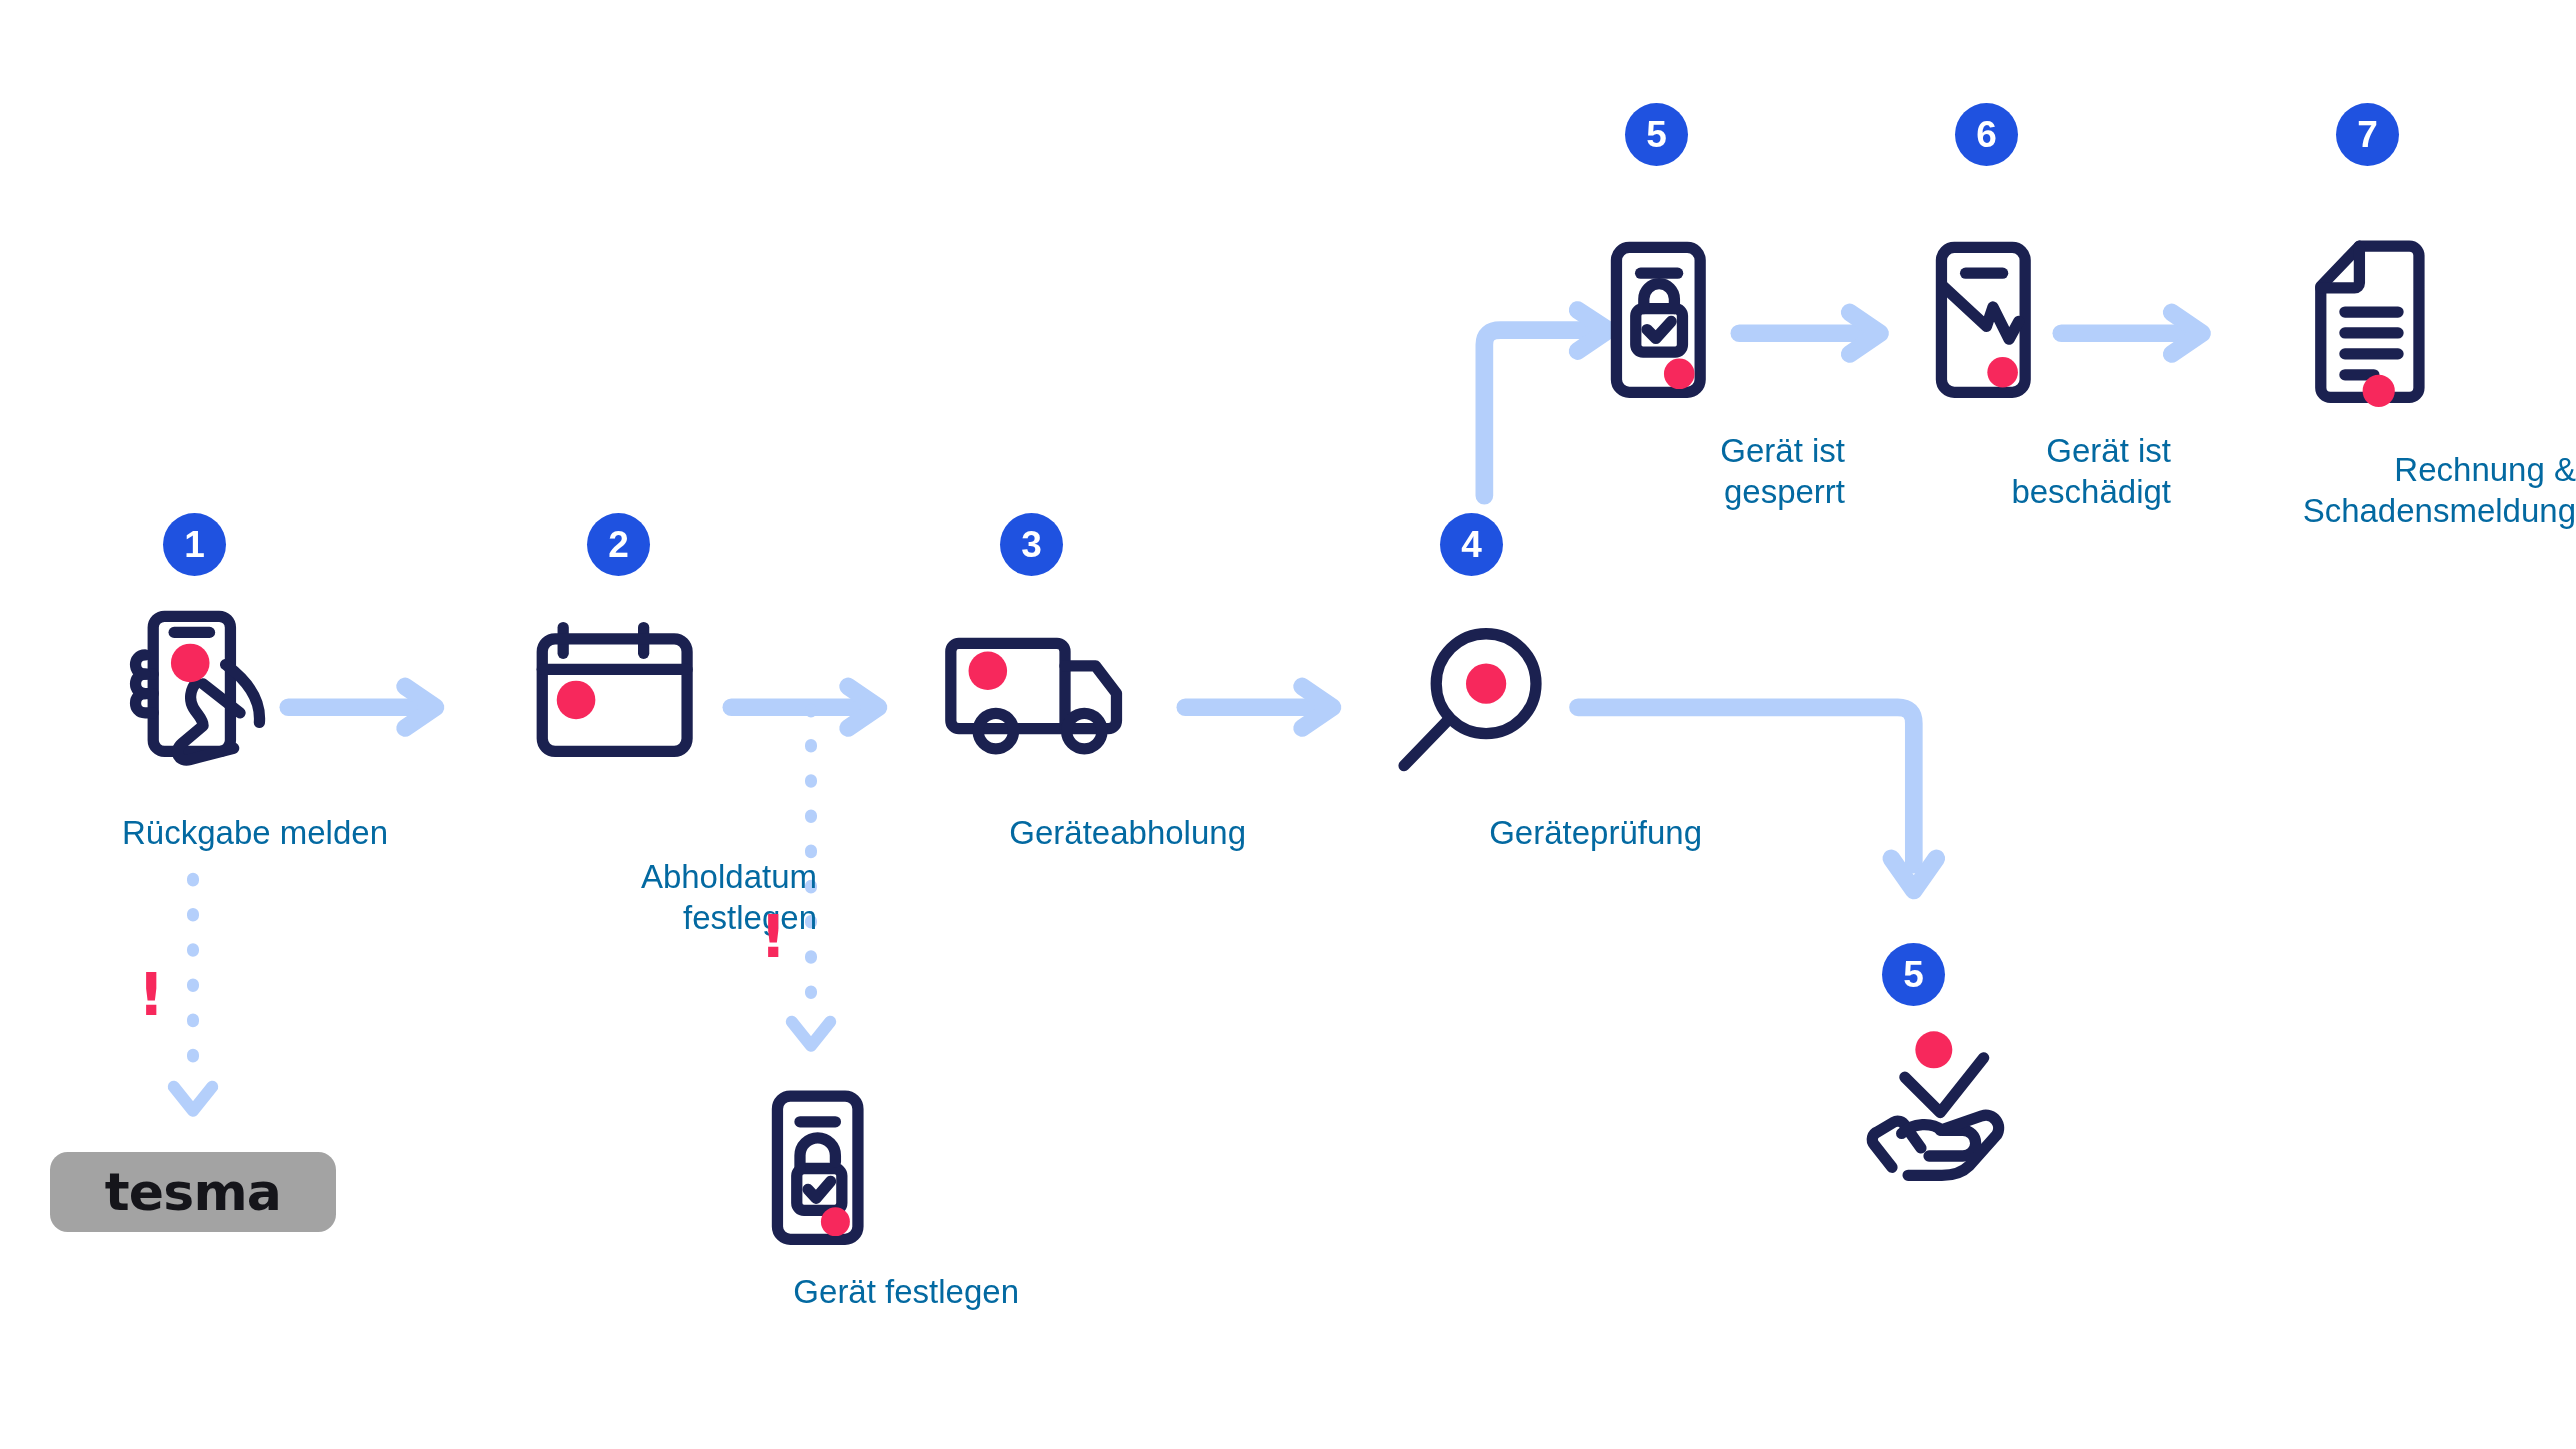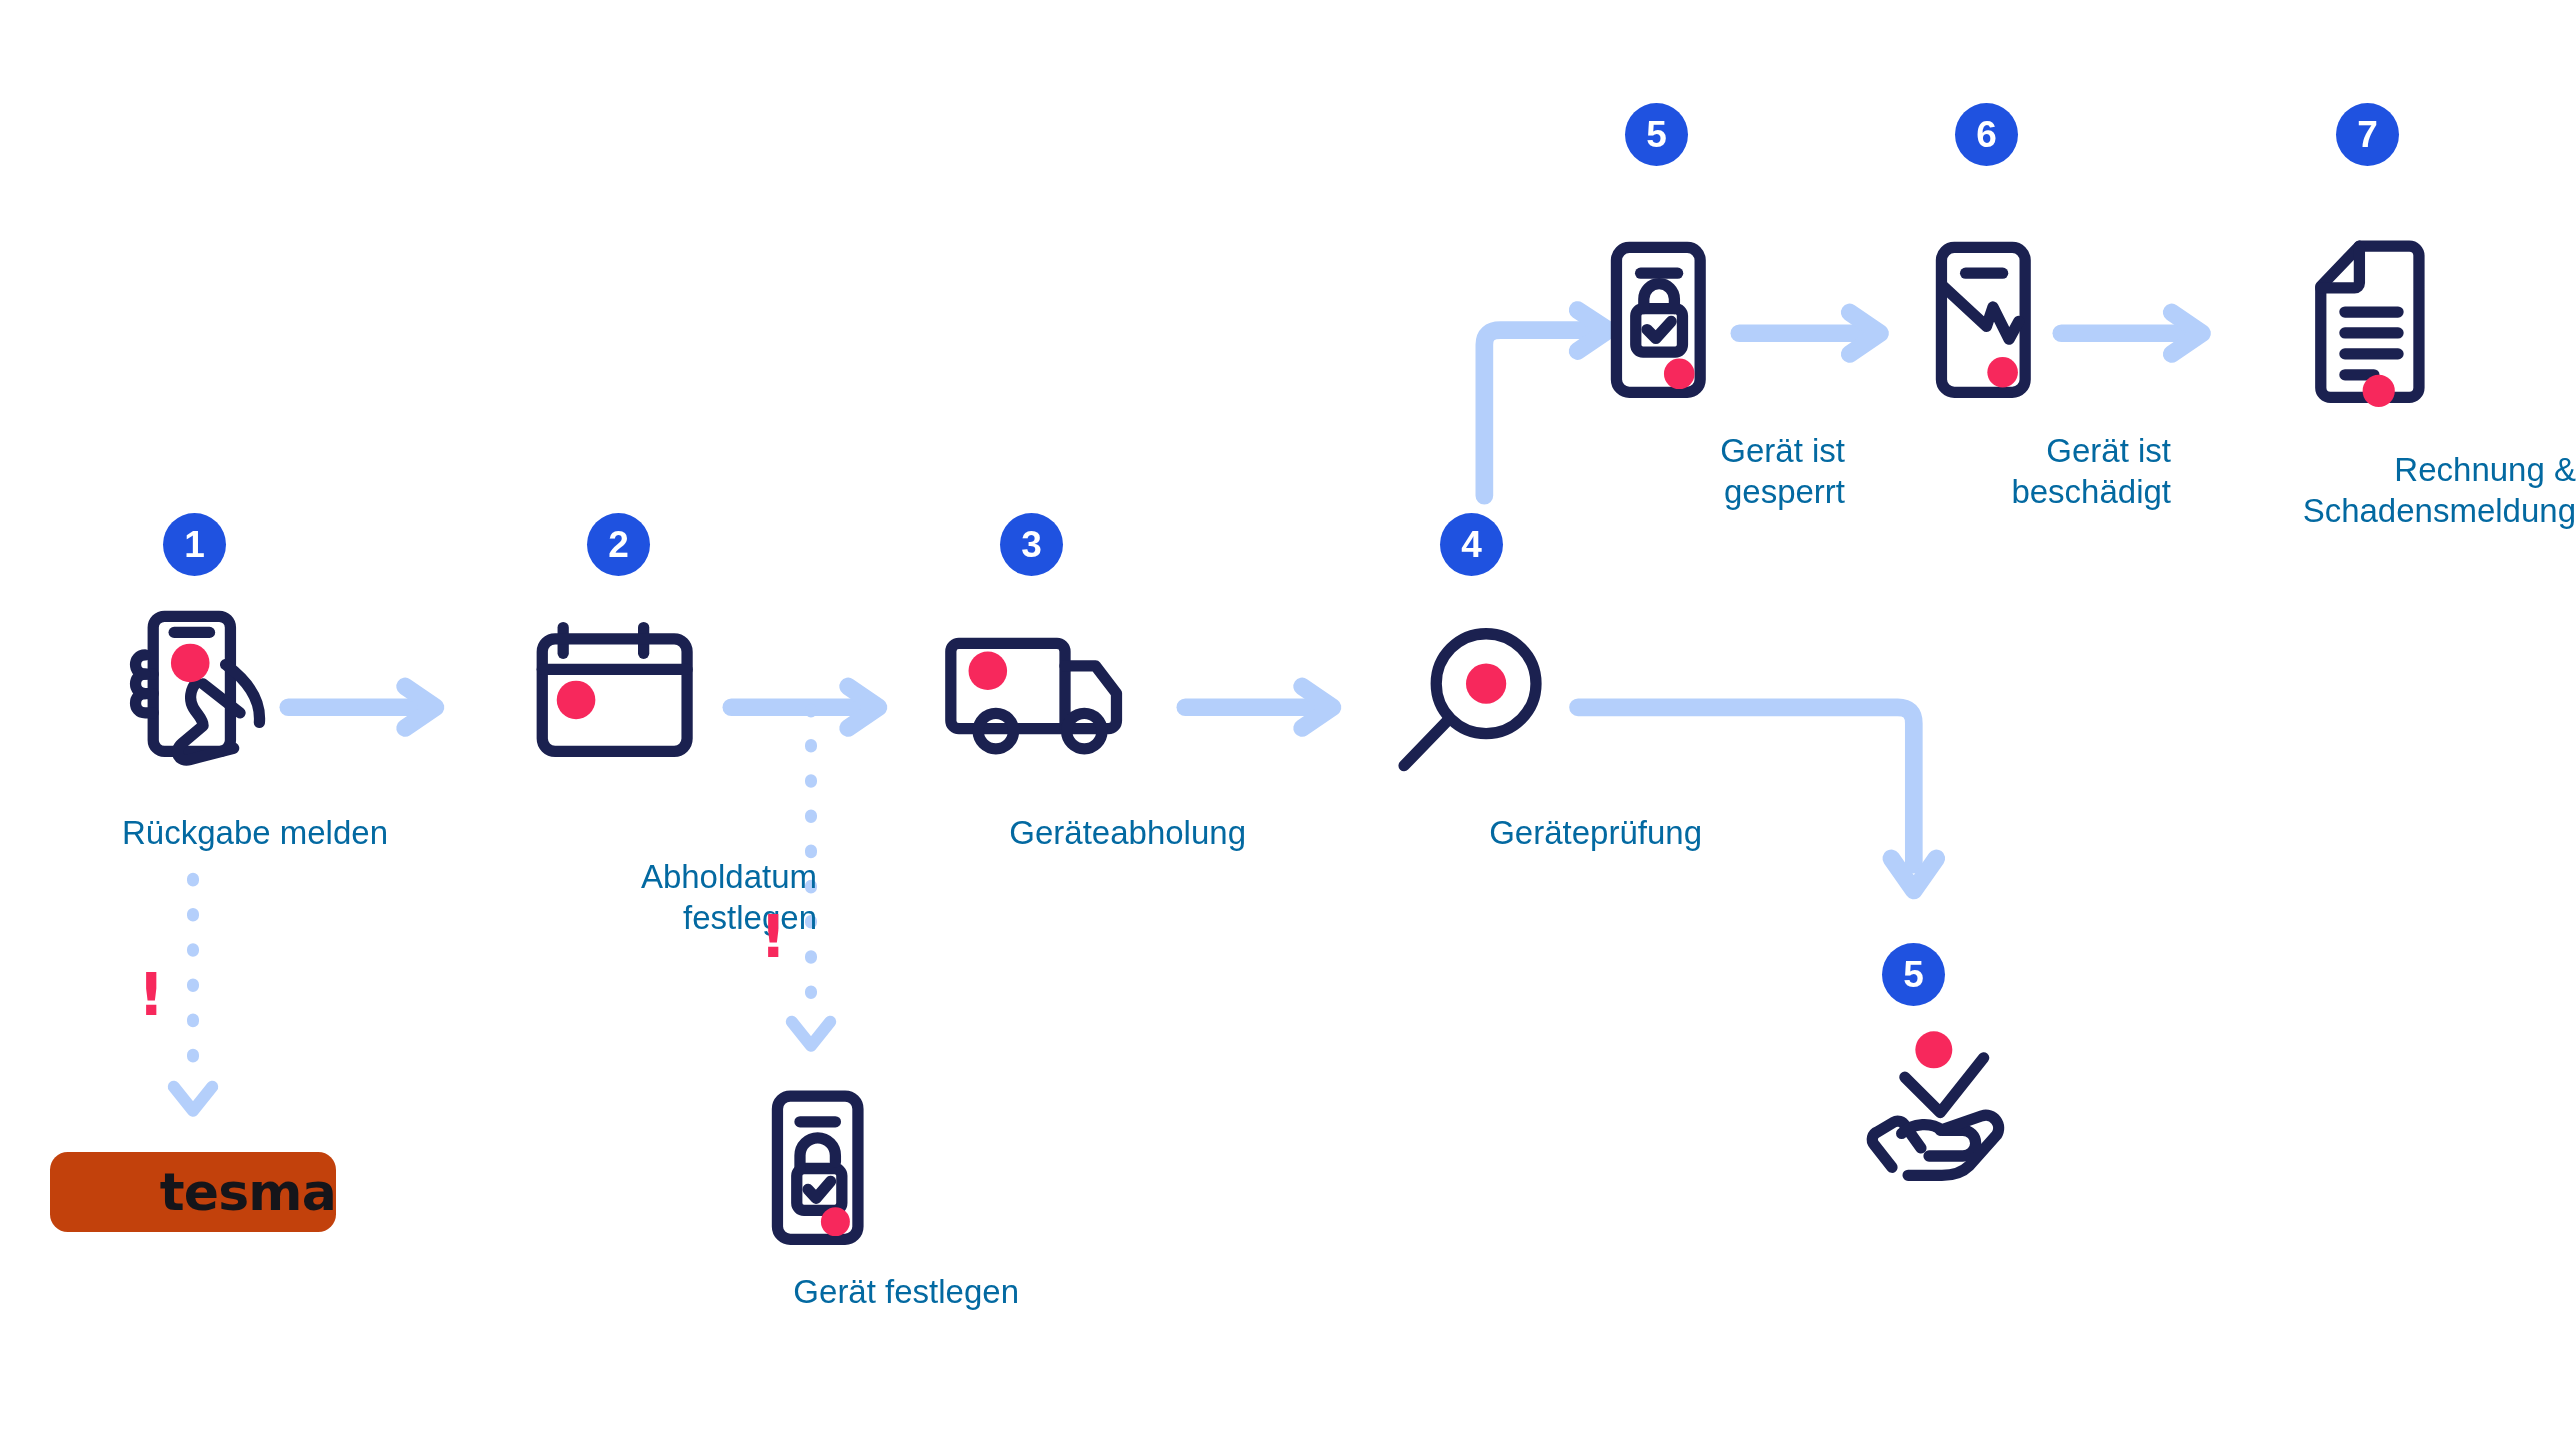--- a/index.html
+++ b/index.html
@@ -30,23 +30,23 @@
   .caption{
     position:absolute;
     color:#0369a1;
     font-size:33px;
     line-height:1.23;
     text-align:right;
     white-space:pre-line;
   }
   .logo-box{
     position:absolute;
-    background:#c2410c;
+    background:#a3a3a3;
     border-radius:17.7px;
-    display:flex;align-items:center;justify-content:flex-end;
+    display:flex;align-items:center;justify-content:center;
   }
   .logo-text{
     font-family:"DejaVu Sans","Liberation Sans",sans-serif;
     font-weight:700;
     font-size:52px;
     color:#15151a;
     letter-spacing:-0.8px;
   }
   svg{display:block;overflow:visible;}
   .bang{

